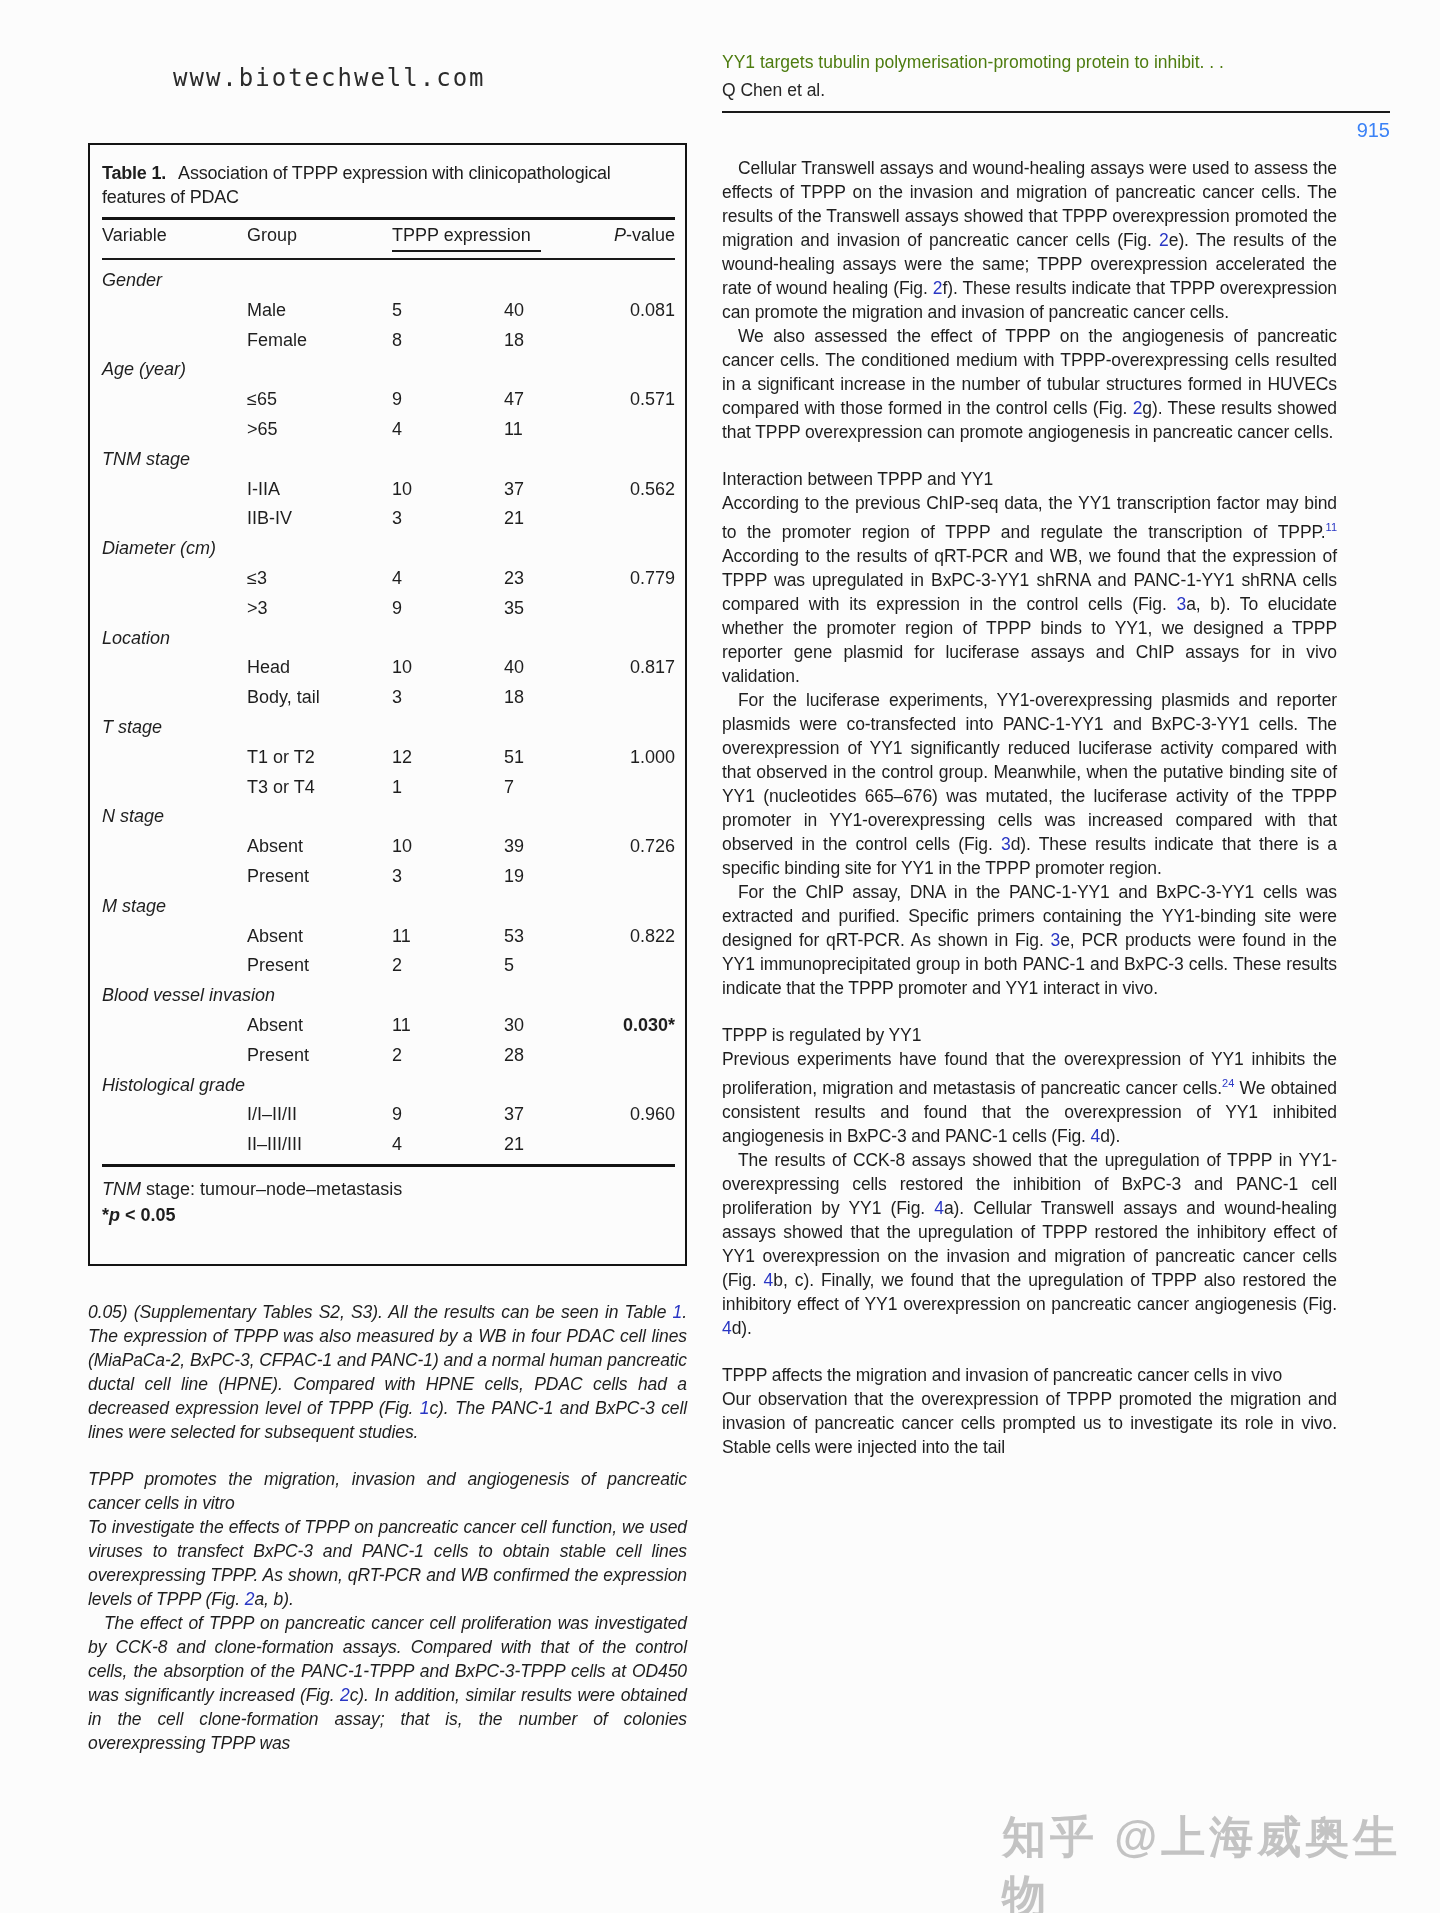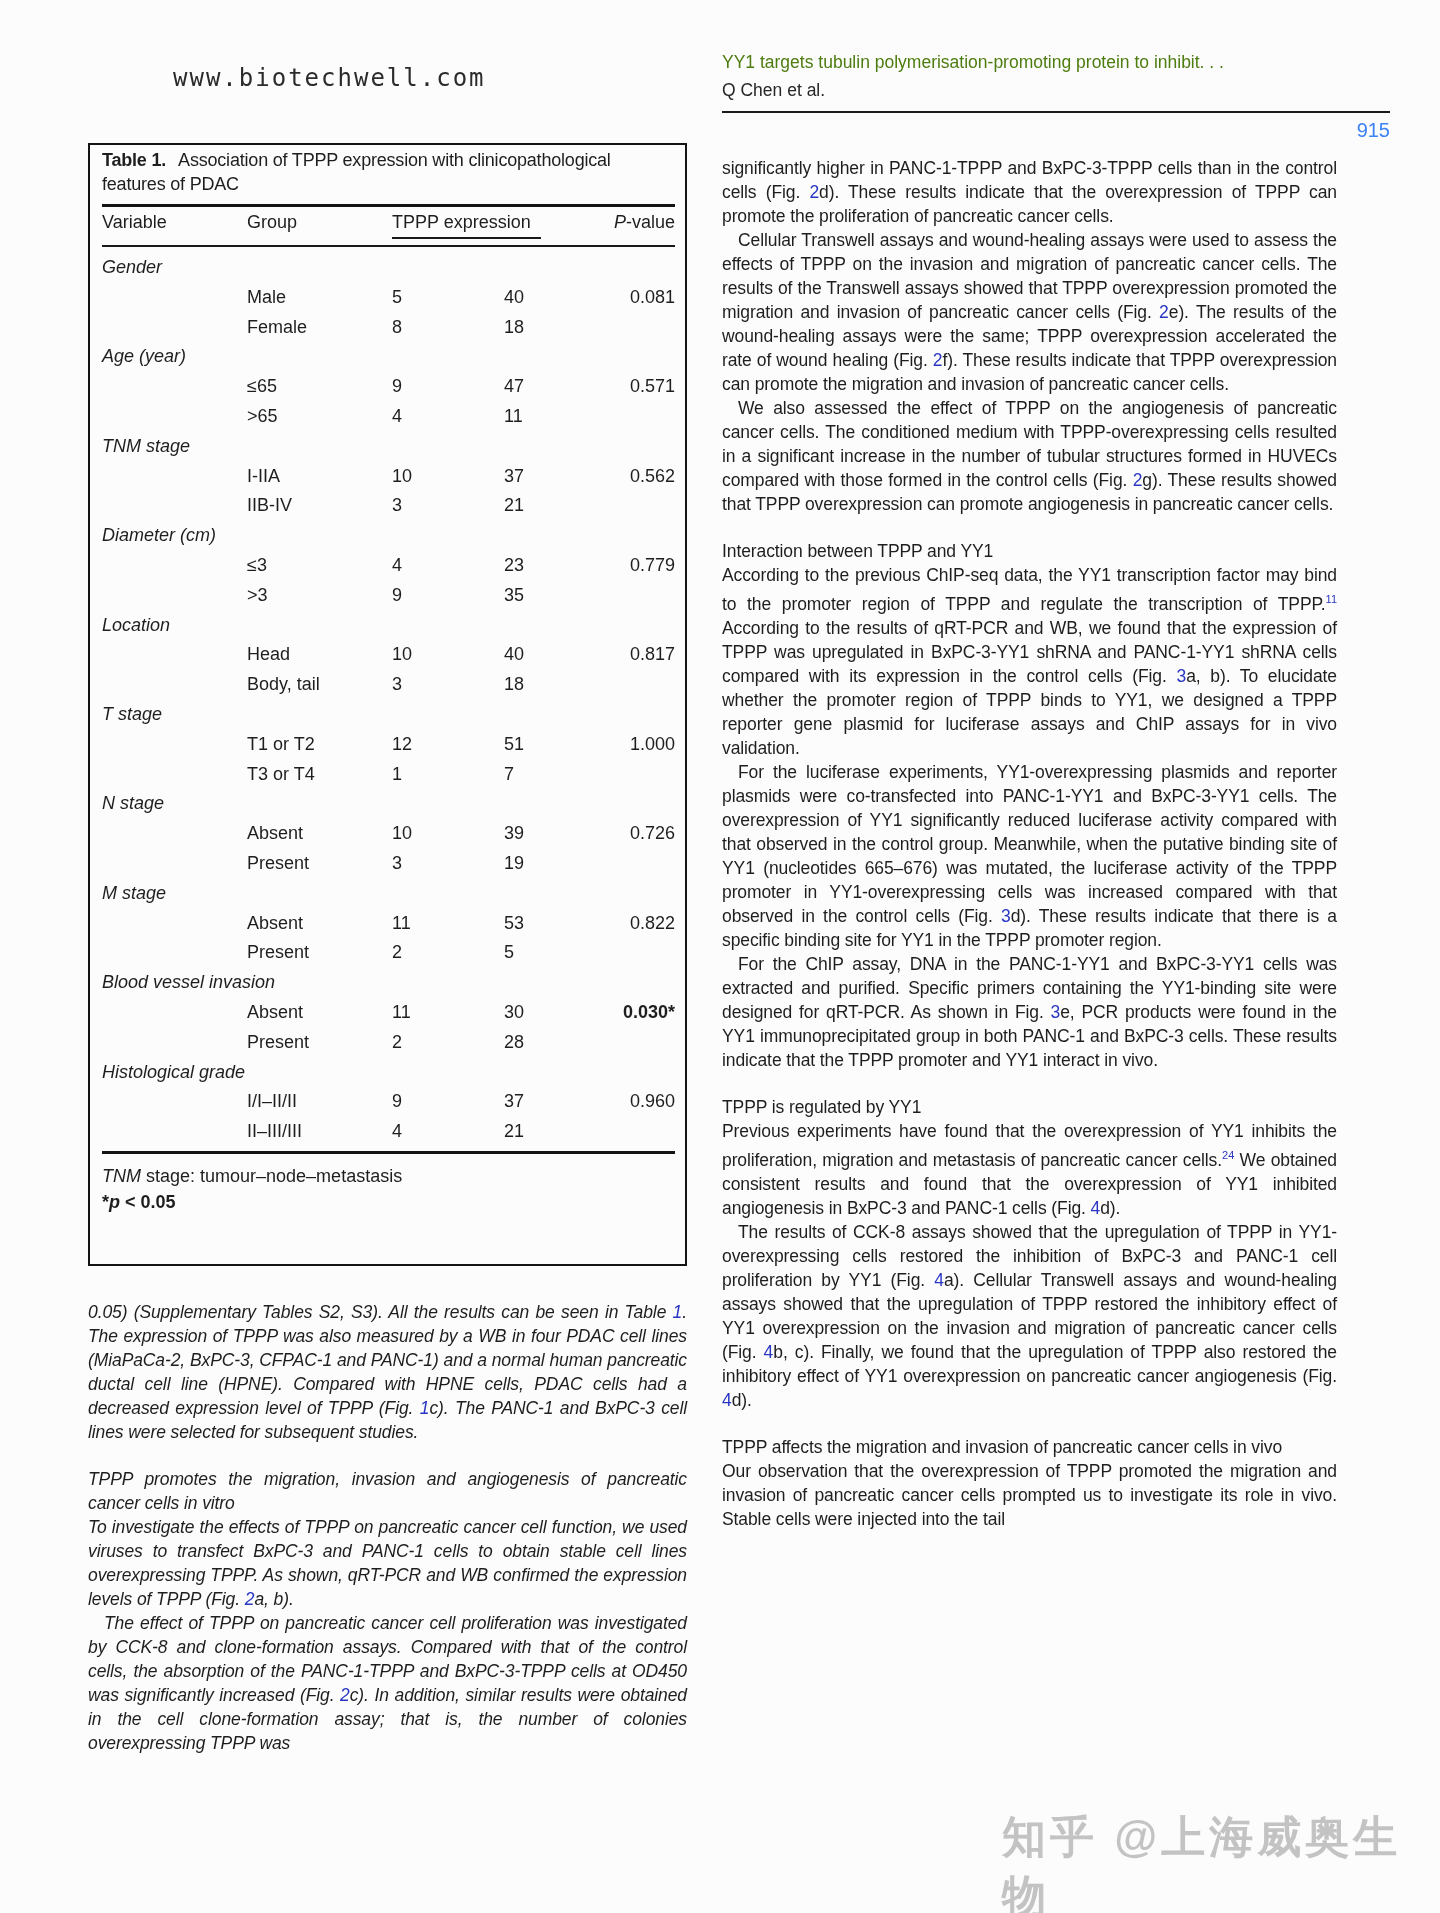--- a/index.html
+++ b/index.html
@@ -6,21 +6,21 @@
   .page{position:relative;width:1440px;height:1913px;background:#fcfcfc;
         font-family:"Liberation Sans",sans-serif;color:#1e1e1e;overflow:hidden;margin:0 auto;}
   .site{position:absolute;left:173px;top:64px;font-family:"DejaVu Sans Mono",monospace;
         font-size:24px;letter-spacing:2px;color:#2b2b2b;}
   .rhead{position:absolute;left:722px;top:52px;width:668px;}
   .rtitle{font-size:17.5px;color:#4d7c0f;}
   .rauth{font-size:17.5px;margin-top:7px;color:#262626;}
   .rrule{border-top:2px solid #1a1a1a;margin-top:10px;}
   .pageno{text-align:right;font-weight:normal;font-size:20px;margin-top:6px;color:#3b82f6;}
   .tablebox{position:absolute;left:88px;top:143px;width:599px;height:1123px;
-            border:2px solid #141414;box-sizing:border-box;padding:1px 10px 0 12px;
+            border:2px solid #141414;box-sizing:border-box;padding:14px 10px 0 12px;
             font-size:18px;background:#fcfcfc;}
   .caption{font-size:18px;line-height:24px;letter-spacing:-0.2px;margin:2px 0 8px 0;}
   .caption .bd{margin-right:12px;}
   .thickrule{border-top:3px solid #141414;}
   .trow{display:grid;grid-template-columns:145px 145px 112px 95px 1fr;white-space:nowrap;}
   .hrow1{margin-top:4px;height:32px;line-height:22px;}
   .exp{grid-column:3/5;}
   .exp span{display:inline-block;border-bottom:2px solid #1a1a1a;padding:0 10px 4px 0;}
   .hrow2{height:32px;line-height:32px;}
   .headsep{border-top:2px solid #1a1a1a;margin-top:2px;margin-bottom:6px;}
@@ -251,21 +251,20 @@
   </div>
 
   <div class="col leftcol">
       <div class="para"><span>0.05) (Supplementary Tables S2, S3). All the results can be seen in Table </span><span class="ref">1</span><span>. The expression of TPPP was also measured by a WB in four PDAC cell lines (MiaPaCa-2, BxPC-3, CFPAC-1 and PANC-1) and a normal human pancreatic ductal cell line (HPNE). Compared with HPNE cells, PDAC cells had a decreased expression level of TPPP (Fig. </span><span class="ref">1</span><span>c). The PANC-1 and BxPC-3 cell lines were selected for subsequent studies.</span></div>
       <div class="subhead"><span>TPPP promotes the migration, invasion and angiogenesis of pancreatic cancer cells in vitro</span></div>
       <div class="para"><span>To investigate the effects of TPPP on pancreatic cancer cell function, we used viruses to transfect BxPC-3 and PANC-1 cells to obtain stable cell lines overexpressing TPPP. As shown, qRT-PCR and WB confirmed the expression levels of TPPP (Fig. </span><span class="ref">2</span><span>a, b).</span></div>
       <div class="para ind"><span>The effect of TPPP on pancreatic cancer cell proliferation was investigated by CCK-8 and clone-formation assays. Compared with that of the control cells, the absorption of the PANC-1-TPPP and BxPC-3-TPPP cells at OD450 was significantly increased (Fig. </span><span class="ref">2</span><span>c). In addition, similar results were obtained in the cell clone-formation assay; that is, the number of colonies overexpressing TPPP was</span></div>
     </div>
 
   <div class="col rightcol">
-      <div class="para"><span>significantly higher in PANC-1-TPPP and BxPC-3-TPPP cells than in the control cells (Fig. </span><span class="ref">2</span><span>d). These results indicate that the overexpression of TPPP can promote the proliferation of pancreatic cancer cells.</span></div>
       <div class="para ind"><span>Cellular Transwell assays and wound-healing assays were used to assess the effects of TPPP on the invasion and migration of pancreatic cancer cells. The results of the Transwell assays showed that TPPP overexpression promoted the migration and invasion of pancreatic cancer cells (Fig. </span><span class="ref">2</span><span>e). The results of the wound-healing assays were the same; TPPP overexpression accelerated the rate of wound healing (Fig. </span><span class="ref">2</span><span>f). These results indicate that TPPP overexpression can promote the migration and invasion of pancreatic cancer cells.</span></div>
       <div class="para ind"><span>We also assessed the effect of TPPP on the angiogenesis of pancreatic cancer cells. The conditioned medium with TPPP-overexpressing cells resulted in a significant increase in the number of tubular structures formed in HUVECs compared with those formed in the control cells (Fig. </span><span class="ref">2</span><span>g). These results showed that TPPP overexpression can promote angiogenesis in pancreatic cancer cells.</span></div>
       <div class="subhead"><span>Interaction between TPPP and YY1</span></div>
       <div class="para"><span>According to the previous ChIP-seq data, the YY1 transcription factor may bind to the promoter region of TPPP and regulate the transcription of TPPP.</span><span class="ref sup">11</span><span> According to the results of qRT-PCR and WB, we found that the expression of TPPP was upregulated in BxPC-3-YY1 shRNA and PANC-1-YY1 shRNA cells compared with its expression in the control cells (Fig. </span><span class="ref">3</span><span>a, b). To elucidate whether the promoter region of TPPP binds to YY1, we designed a TPPP reporter gene plasmid for luciferase assays and ChIP assays for in vivo validation.</span></div>
       <div class="para ind"><span>For the luciferase experiments, YY1-overexpressing plasmids and reporter plasmids were co-transfected into PANC-1-YY1 and BxPC-3-YY1 cells. The overexpression of YY1 significantly reduced luciferase activity compared with that observed in the control group. Meanwhile, when the putative binding site of YY1 (nucleotides 665–676) was mutated, the luciferase activity of the TPPP promoter in YY1-overexpressing cells was increased compared with that observed in the control cells (Fig. </span><span class="ref">3</span><span>d). These results indicate that there is a specific binding site for YY1 in the TPPP promoter region.</span></div>
       <div class="para ind"><span>For the ChIP assay, DNA in the PANC-1-YY1 and BxPC-3-YY1 cells was extracted and purified. Specific primers containing the YY1-binding site were designed for qRT-PCR. As shown in Fig. </span><span class="ref">3</span><span>e, PCR products were found in the YY1 immunoprecipitated group in both PANC-1 and BxPC-3 cells. These results indicate that the TPPP promoter and YY1 interact in vivo.</span></div>
       <div class="subhead"><span>TPPP is regulated by YY1</span></div>
       <div class="para"><span>Previous experiments have found that the overexpression of YY1 inhibits the proliferation, migration and metastasis of pancreatic cancer cells.</span><span class="ref sup">24</span><span> We obtained consistent results and found that the overexpression of YY1 inhibited angiogenesis in BxPC-3 and PANC-1 cells (Fig. </span><span class="ref">4</span><span>d).</span></div>
       <div class="para ind"><span>The results of CCK-8 assays showed that the upregulation of TPPP in YY1-overexpressing cells restored the inhibition of BxPC-3 and PANC-1 cell proliferation by YY1 (Fig. </span><span class="ref">4</span><span>a). Cellular Transwell assays and wound-healing assays showed that the upregulation of TPPP restored the inhibitory effect of YY1 overexpression on the invasion and migration of pancreatic cancer cells (Fig. </span><span class="ref">4</span><span>b, c). Finally, we found that the upregulation of TPPP also restored the inhibitory effect of YY1 overexpression on pancreatic cancer angiogenesis (Fig. </span><span class="ref">4</span><span>d).</span></div>
       <div class="subhead"><span>TPPP affects the migration and invasion of pancreatic cancer cells in vivo</span></div>

